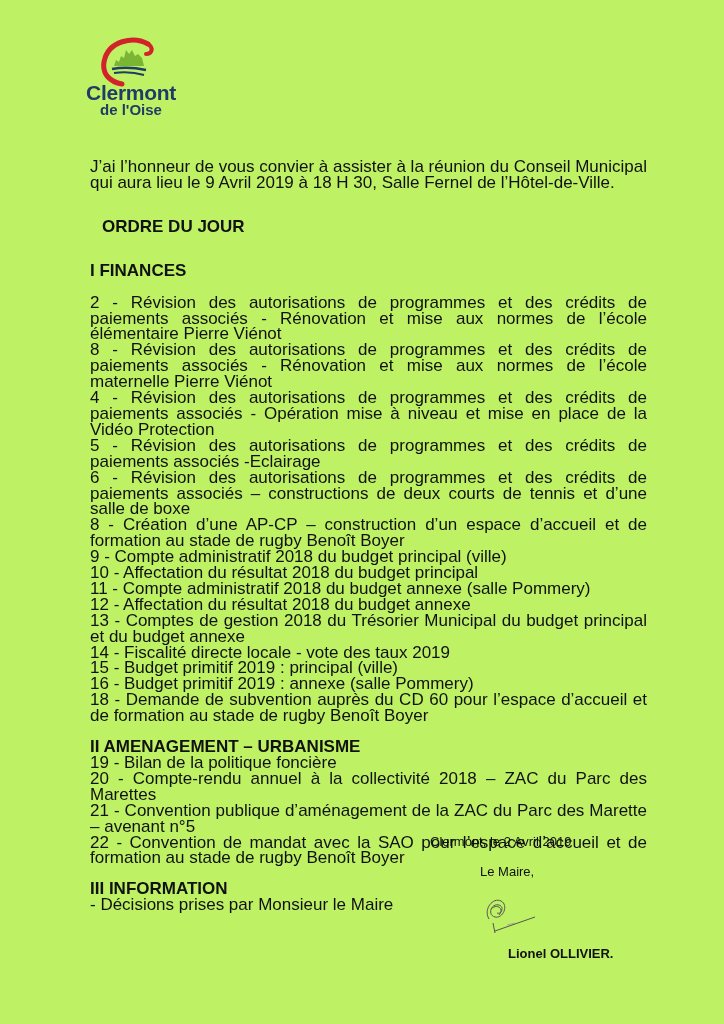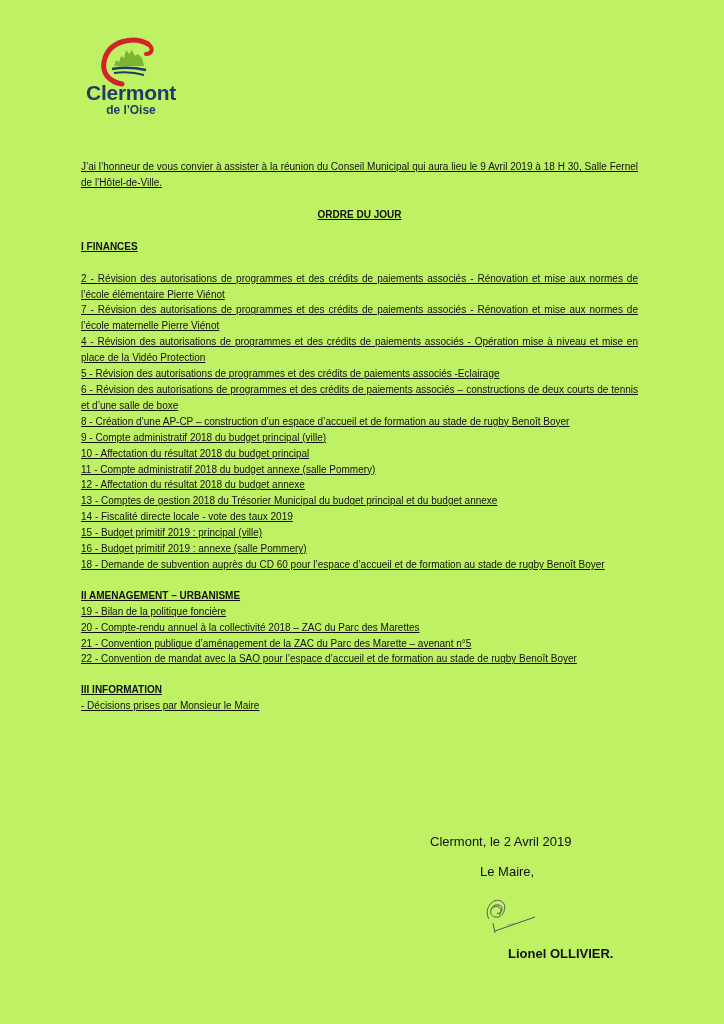--- a/index.html
+++ b/index.html
@@ -4,24 +4,24 @@
 <style>
   html, body { margin: 0; padding: 0; background: #ffffff; }
   body { width: 724px; height: 1024px; position: relative; overflow: hidden;
          font-family: "Liberation Sans", sans-serif; color: #111; }
   .page { position: absolute; left: 0; top: 0; width: 724px; height: 1024px; background: #bef264; }
   .logo { position: absolute; left: 86px; top: 36px; width: 90px; height: 80px; }
   .logo-text { position: absolute; left: 86px; top: 82px; width: 90px; text-align: center; }
   .logo-name { font-family: "Liberation Sans", sans-serif; font-weight: bold; color: #1f3c66;
                font-size: 21px; letter-spacing: -0.3px; line-height: 22px; }
   .logo-sub { font-family: "Liberation Sans", sans-serif; font-weight: bold; color: #1f3c66;
-              font-size: 12px; line-height: 12px; }
-  .content { position: absolute; left: 81px; top: 159px; width: 557px; font-size: 10px; line-height: 15.9px; text-decoration: underline; }
+              font-size: 15px; line-height: 12px; }
+  .content { position: absolute; left: 90px; top: 159px; width: 557px; font-size: 17px; line-height: 15.9px; }
   .para { margin: 0; text-align: justify; }
-  .title { text-align: center; font-weight: bold; margin: 0; }
+  .title { text-align: left; font-weight: bold; margin: 12px; }
   .section-title { font-weight: bold; margin: 0; }
   .item { margin: 0; text-align: justify; }
   .gap { height: 16px; }
   .gap-s { height: 15px; }
   .signature-block { position: absolute; left: 420px; top: 834px; width: 200px; font-size: 13px; }
   .sig-date { position: absolute; left: 10px; top: 0; white-space: nowrap; }
   .sig-role { position: absolute; left: 60px; top: 30px; white-space: nowrap; }
   .sig-mark { position: absolute; left: 55px; top: 55px; width: 80px; height: 60px; }
   .sig-name { position: absolute; left: 48px; top: 112px; font-weight: bold; white-space: nowrap; padding-left: 40px; }
 </style>
@@ -45,21 +45,21 @@
   <div class="content">
     <p class="para">J’ai l’honneur de vous convier à assister à la réunion du Conseil Municipal qui aura lieu le 9 Avril 2019 à 18 H 30, Salle Fernel de l’Hôtel-de-Ville.</p>
     <div class="gap"></div>
     <p class="title">ORDRE DU JOUR</p>
     <div class="gap"></div>
 
     <p class="section-title">I FINANCES</p>
     <div class="gap"></div>
     <div>
       <p class="item">2 - Révision des autorisations de programmes et des crédits de paiements associés - Rénovation et mise aux normes de l’école élémentaire Pierre Viénot</p>
-      <p class="item">7 - Révision des autorisations de programmes et des crédits de paiements associés - Rénovation et mise aux normes de l’école maternelle Pierre Viénot</p>
+      <p class="item">8 - Révision des autorisations de programmes et des crédits de paiements associés - Rénovation et mise aux normes de l’école maternelle Pierre Viénot</p>
       <p class="item">4 - Révision des autorisations de programmes et des crédits de paiements associés - Opération mise à niveau et mise en place de la Vidéo Protection</p>
       <p class="item">5 - Révision des autorisations de programmes et des crédits de paiements associés -Eclairage</p>
       <p class="item">6 - Révision des autorisations de programmes et des crédits de paiements associés – constructions de deux courts de tennis et d’une salle de boxe</p>
       <p class="item">8 - Création d’une AP-CP – construction d’un espace d’accueil et de formation au stade de rugby Benoît Boyer</p>
       <p class="item">9 - Compte administratif 2018 du budget principal (ville)</p>
       <p class="item">10 - Affectation du résultat 2018 du budget principal</p>
       <p class="item">11 - Compte administratif 2018 du budget annexe (salle Pommery)</p>
       <p class="item">12 - Affectation du résultat 2018 du budget annexe</p>
       <p class="item">13 - Comptes de gestion 2018 du Trésorier Municipal du budget principal et du budget annexe</p>
       <p class="item">14 - Fiscalité directe locale - vote des taux 2019</p>

